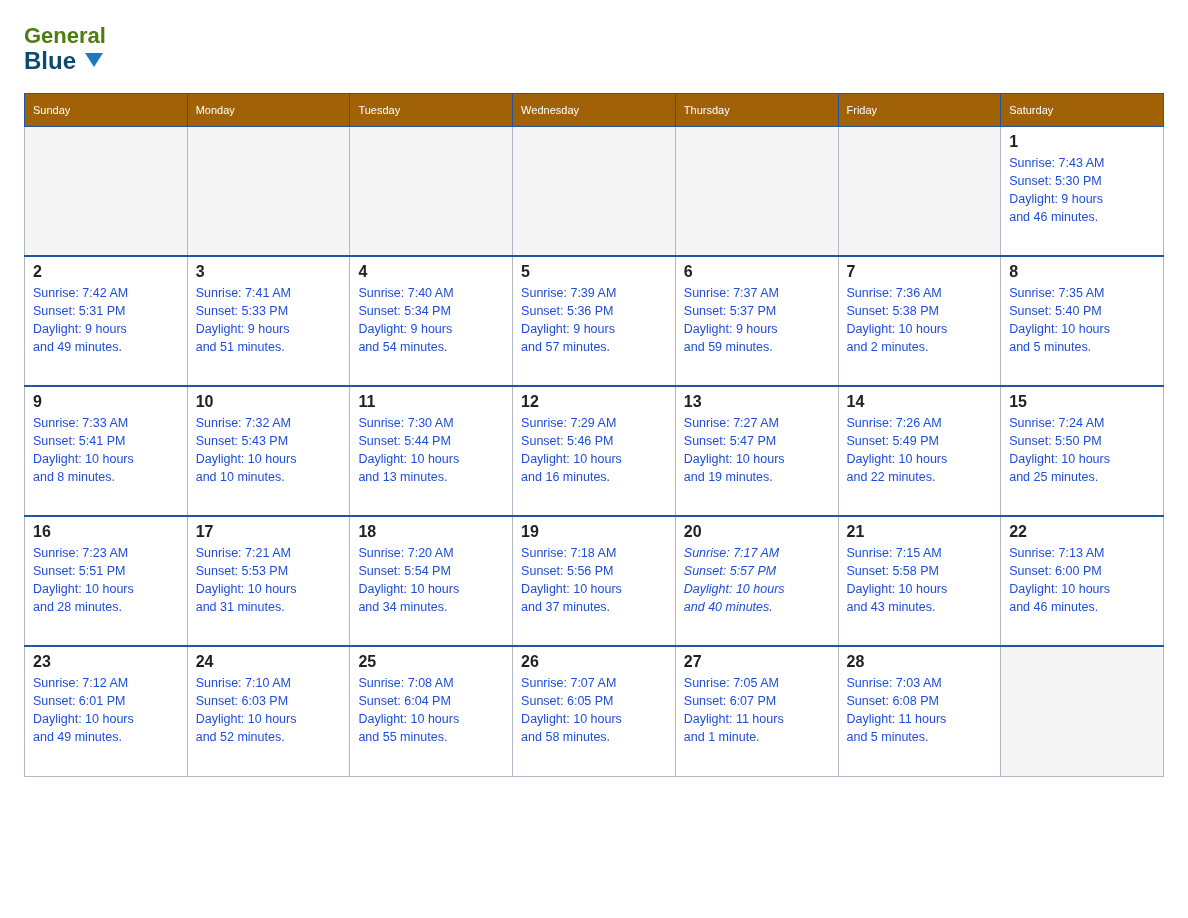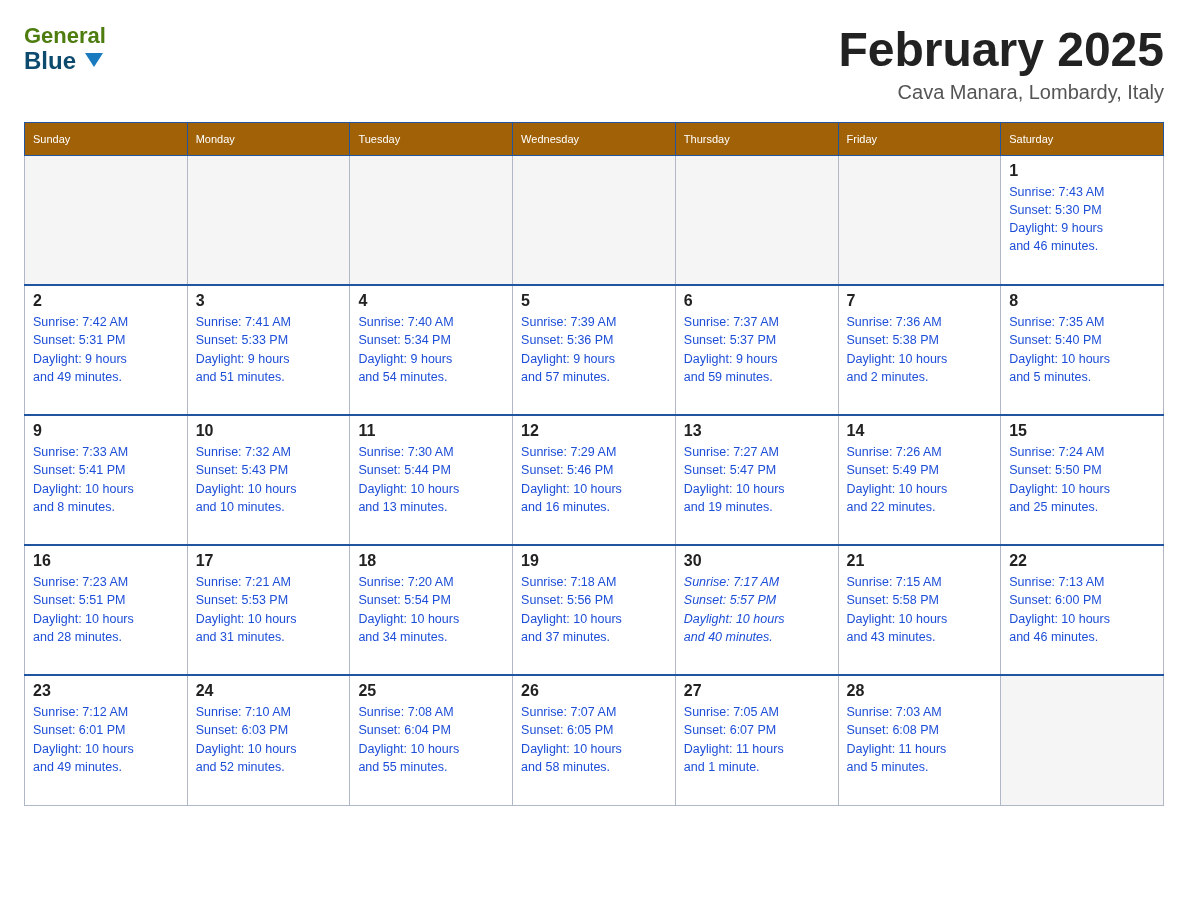--- a/index.html
+++ b/index.html
@@ -106,24 +106,20 @@
   <div class="logo-wrapper">
     <div class="logo-text">
       <span class="logo-line1">General</span>
       <span class="logo-line2">
         <span>Blue</span>
         <svg class="logo-svg" width="18" height="14" viewBox="0 0 18 14">
           <polygon points="0,0 18,0 9,14" fill="#1a7abf"></polygon>
         </svg>
       </span>
     </div>
-  </div>
-  <div class="title-block">
-    <div class="title-month">February 2025</div>
-    <div class="title-location">Cava Manara, Lombardy, Italy</div>
   </div>
 </div>
 
 <table class="calendar">
   <thead>
     <tr>
       <th>Sunday</th>
       <th>Monday</th>
       <th>Tuesday</th>
       <th>Wednesday</th>
@@ -273,21 +269,21 @@
 and 34 minutes.</div>
         </td>
         <td>
           <span class="day-num">19</span>
           <div class="day-info" style="white-space: pre-line;">Sunrise: 7:18 AM
 Sunset: 5:56 PM
 Daylight: 10 hours
 and 37 minutes.</div>
         </td>
         <td>
-          <span class="day-num">30</span>
+          <span class="day-num">20</span>
           <div class="day-info" style="white-space: pre-line; font-style: italic;">Sunrise: 7:17 AM
 Sunset: 5:57 PM
 Daylight: 10 hours
 and 40 minutes.</div>
         </td>
         <td>
           <span class="day-num">21</span>
           <div class="day-info" style="white-space: pre-line;">Sunrise: 7:15 AM
 Sunset: 5:58 PM
 Daylight: 10 hours

